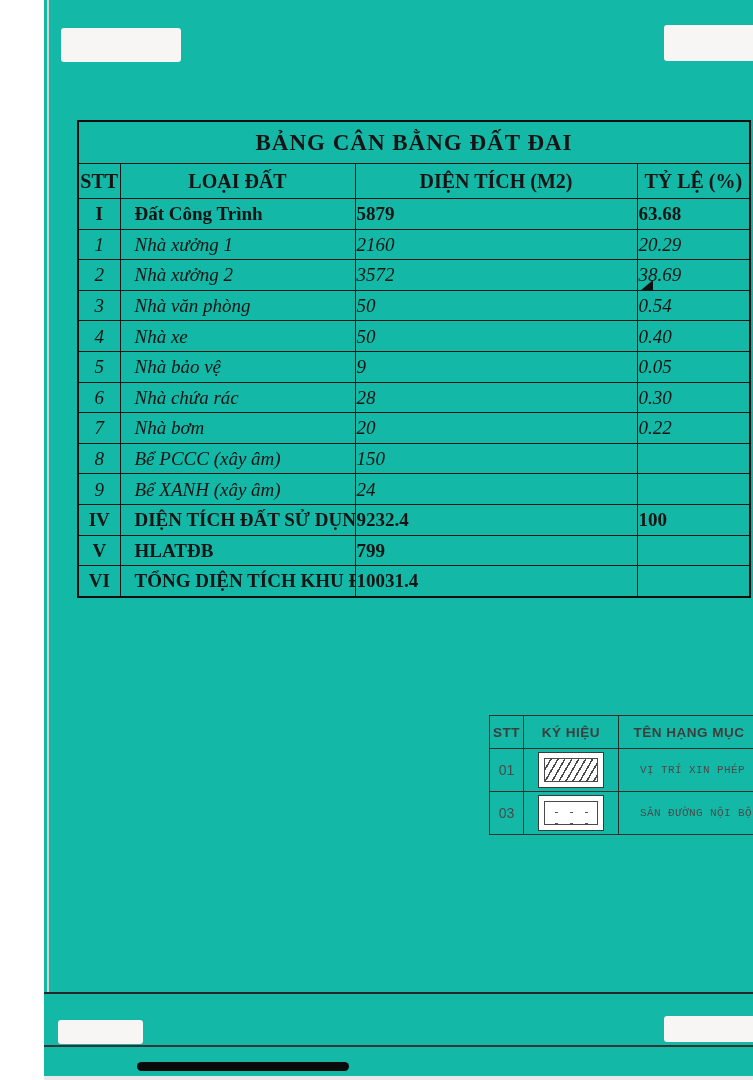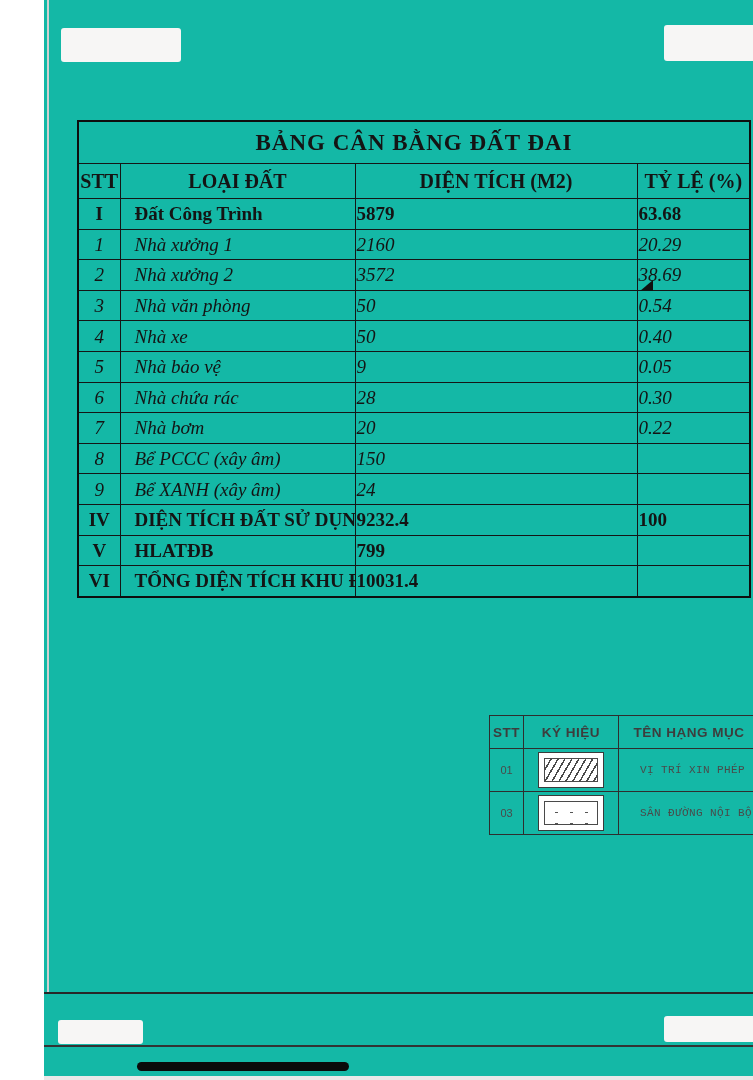--- a/index.html
+++ b/index.html
@@ -45,21 +45,21 @@
     position:absolute; left:445px; top:715px; width:270px;
     border-collapse:collapse; table-layout:fixed;
     font-family:"Liberation Sans", sans-serif; color:#3d3d3d;
     border:1.8px solid #2b2b2b;
   }
   #legend-table td, #legend-table th { border:1.6px solid #2e2e2e; overflow:hidden; }
   .legend-title-cell { height:39px; font-size:16px; font-weight:bold; text-align:left; padding-left:12px; letter-spacing:0.5px; }
   .legend-title-cell span { text-decoration:underline; text-underline-offset:3px; }
   .legend-head th { height:30px; font-size:13.5px; font-weight:bold; text-align:center; letter-spacing:0.5px; }
   #legend-table tbody td { height:40px; }
-  .l-stt   { font-size:11px; text-align:center; color:#4a4a4a; }
+  .l-stt   { font-size:14px; text-align:center; color:#4a4a4a; }
   .l-label { font-size:11px; text-align:left; padding-left:21px; letter-spacing:0.4px; color:#4a4a4a; white-space:nowrap;font-family:Liberation Mono, monospace; }
 
   .sym { width:64px; height:34px; border:1.5px solid #3a3a3a; margin:0 auto;
          display:flex; align-items:center; justify-content:center; background:#fff; }
   .sym-inner { width:52px; height:22px; border:1px solid #4a4a4a; position:relative; }
   .diagonal-hatch .sym-inner { background:repeating-linear-gradient(120deg, rgba(0,0,0,0) 0 4.5px, #4a4a4a 4.5px 6px); }
   .dense-dots .sym-inner  { background-image:radial-gradient(#555 1px, rgba(0,0,0,0) 1.2px); background-size:9px 7px; background-position:2px 2px; }
   .sparse-dots .sym-inner { background-image:radial-gradient(#555 1px, rgba(0,0,0,0) 1.2px); background-size:15px 11px; background-position:4px 5px; }
   .dashed-line .sym-inner::after { content:""; position:absolute; left:3px; right:3px; top:50%; border-top:1.5px dashed #555; }
 

